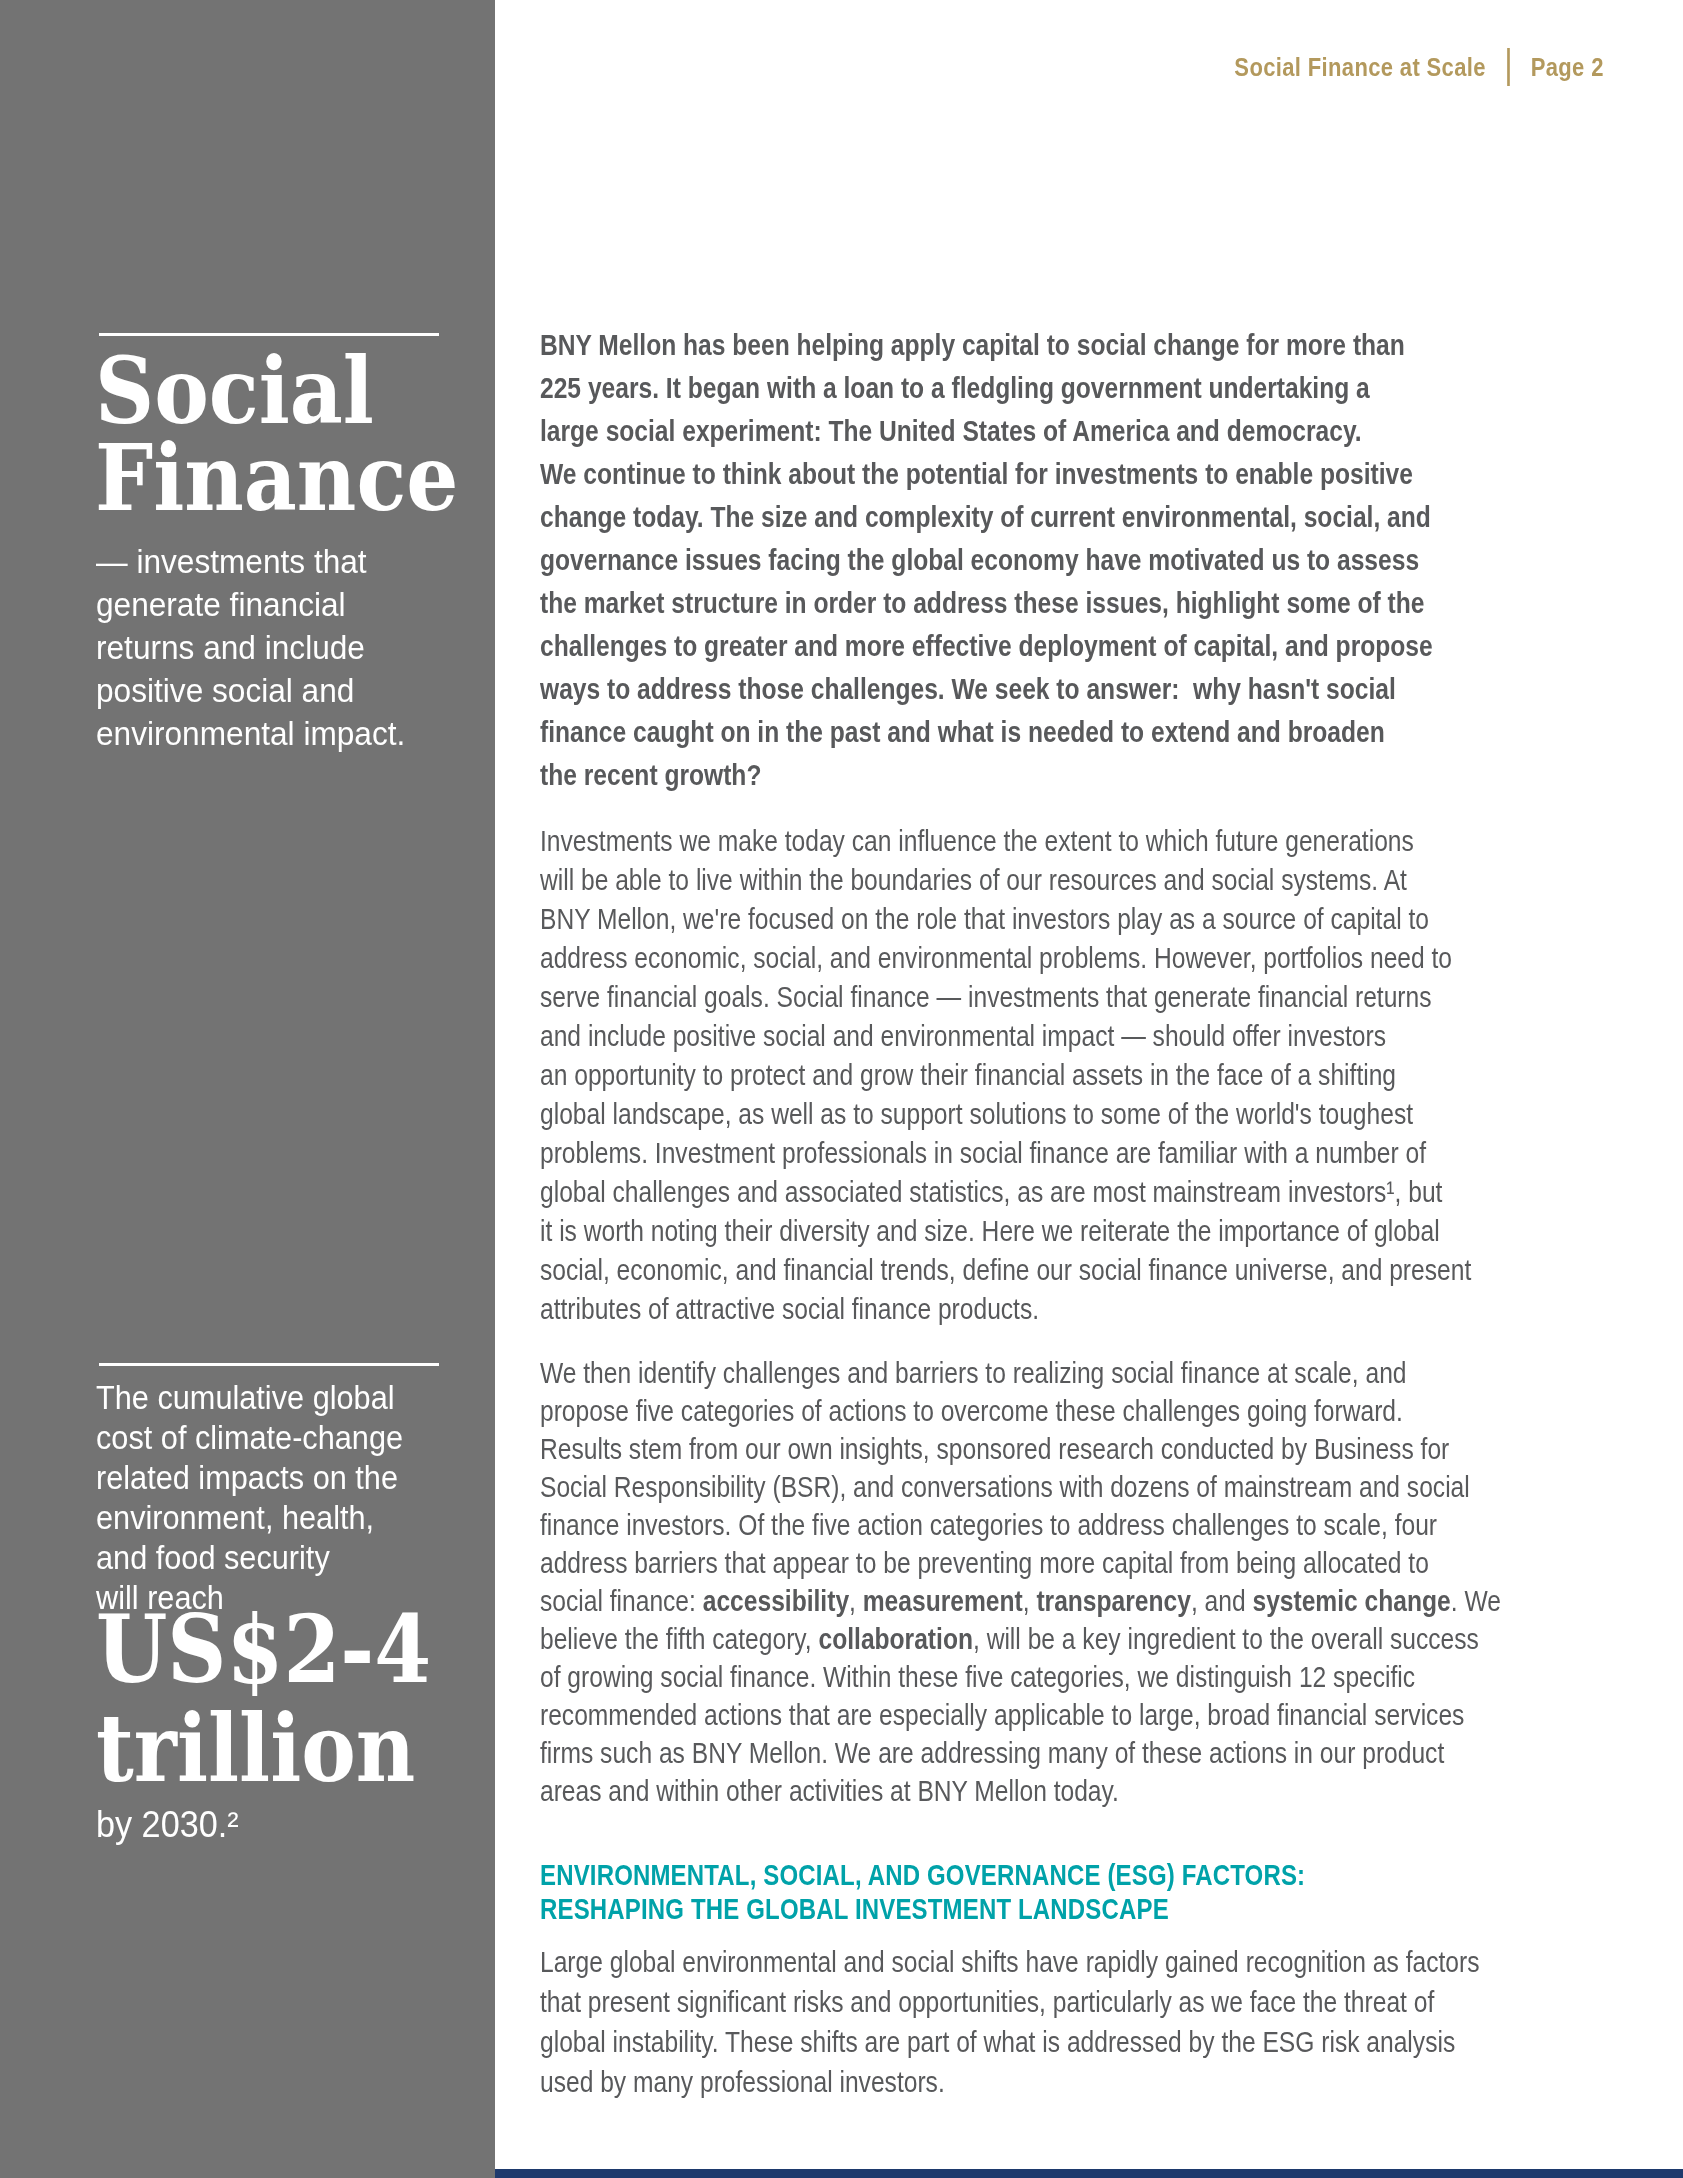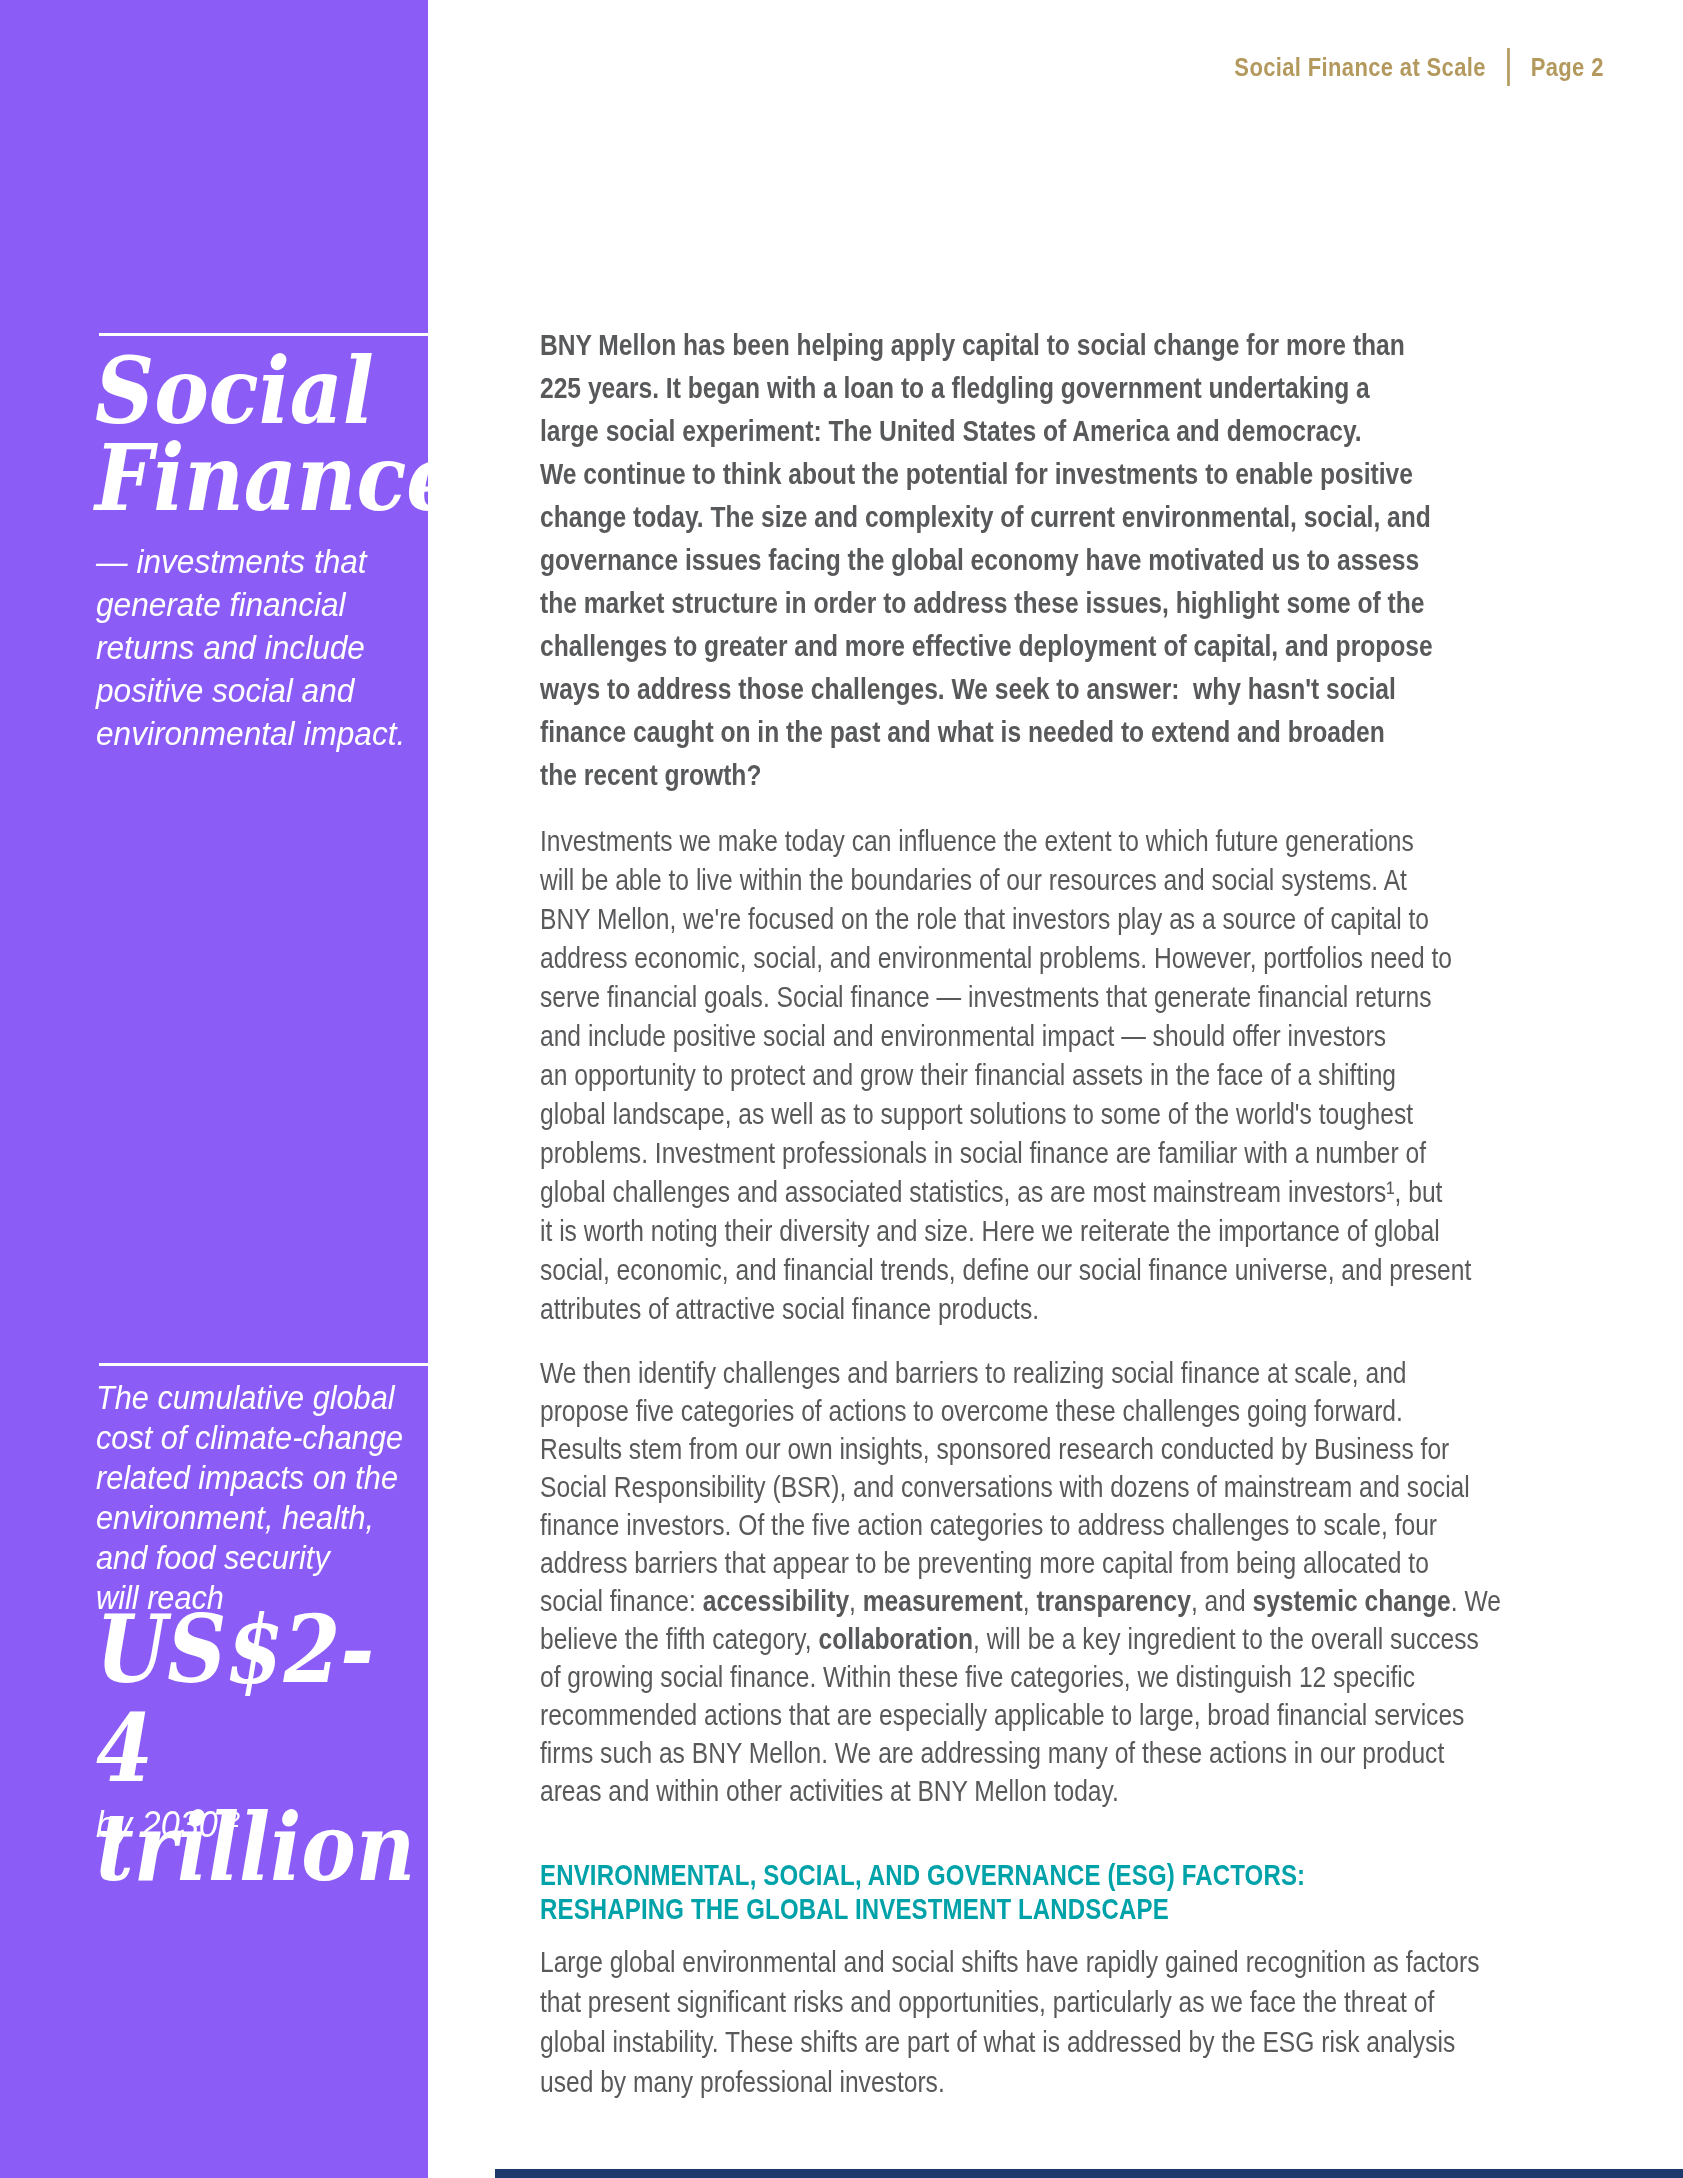--- a/index.html
+++ b/index.html
@@ -3,21 +3,21 @@
 <meta charset="utf-8">
 <style>
   * { margin:0; padding:0; box-sizing:border-box; }
   html,body { background:#e8e8e8; }
   .page {
     position:relative; width:1683px; height:2178px;
     background:#ffffff; overflow:hidden;
     font-family:"Liberation Sans", sans-serif;
   }
   
-  .sidebar { position:absolute; left:0; top:0; width:428px; height:2178px; background:#8b5cf6;font-style:italic; }
+  .sidebar { position:absolute; left:0; top:0; width:495px; height:2178px; background:#737373; }
   .rule { position:absolute; left:99px; width:340px; height:3px; background:#ffffff; }
   .rule-top { top:333px; }
   .rule-stat { top:1363px; }
   .side-title {
     position:absolute; left:95px; top:348px;
     font-family:"DejaVu Serif", serif; font-weight:700;
     font-size:91px; line-height:87px; color:#ffffff;
     white-space:pre-line; transform:scaleX(0.90); transform-origin:top left;
   }
   .side-sub {

